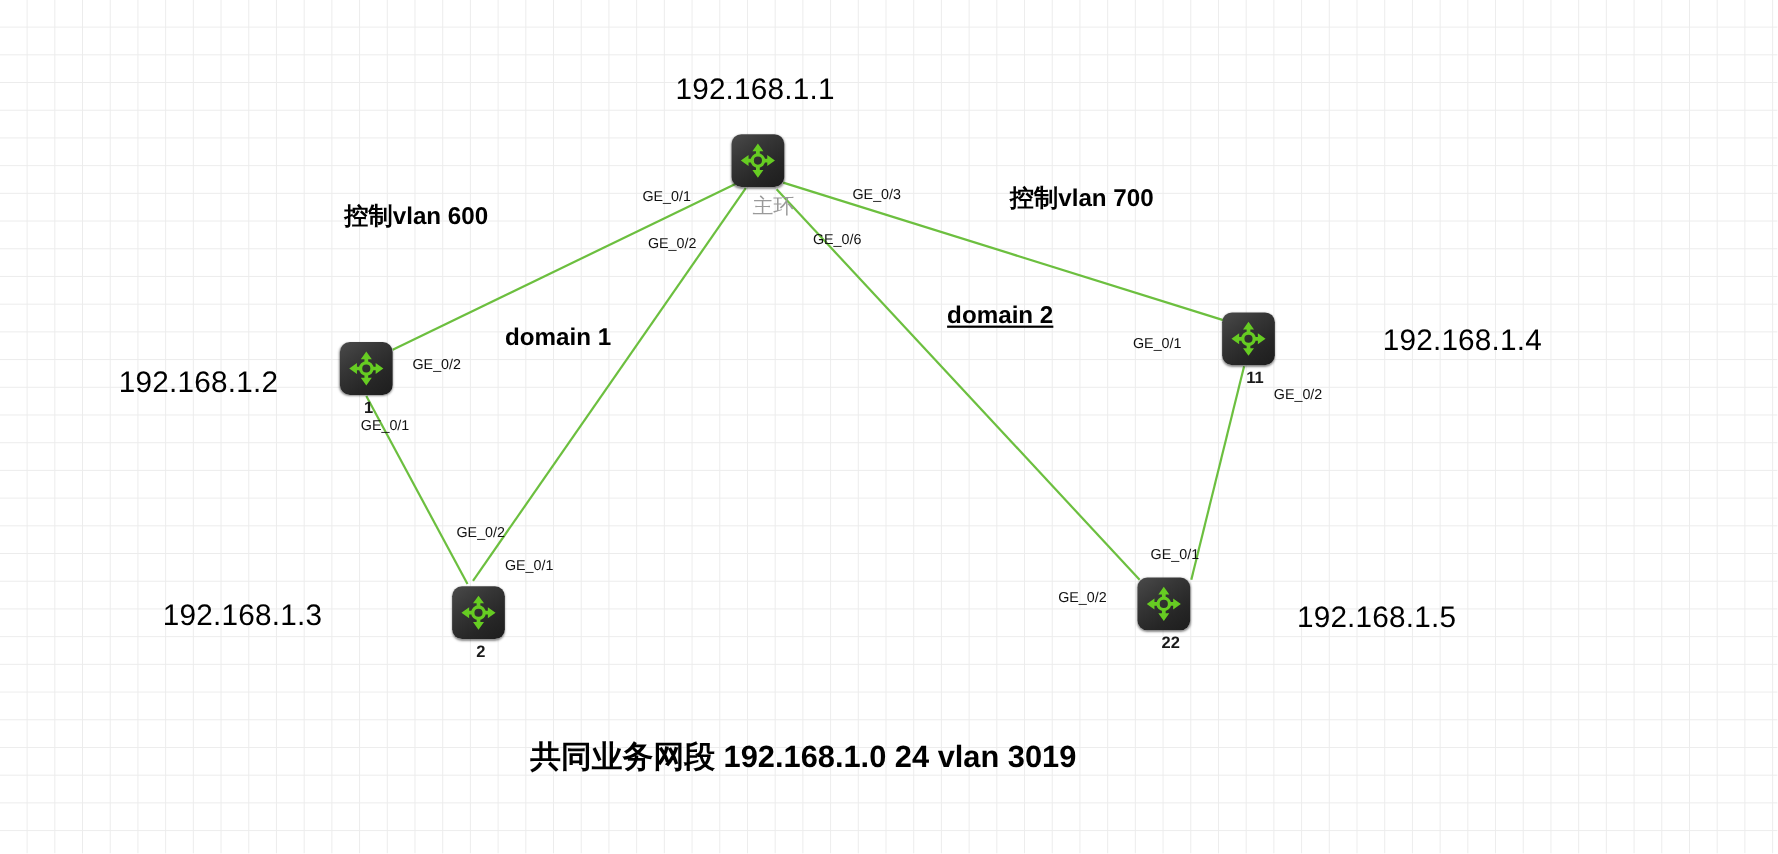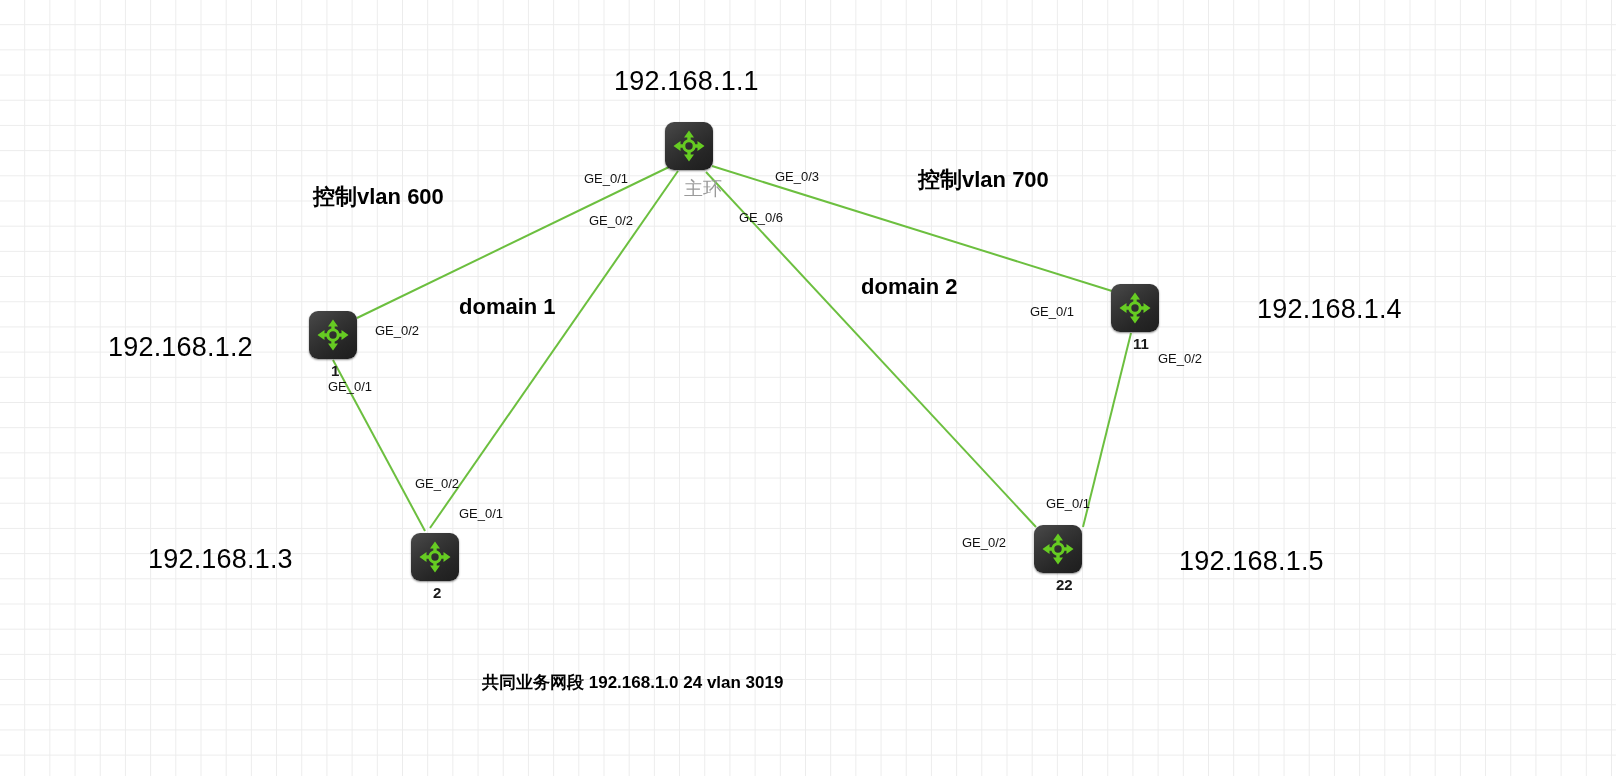--- a/index.html
+++ b/index.html
@@ -68,21 +68,21 @@
     font-weight: bold;
     color: #1a1a1a;
   }
   .ring-label {
     font-size: 19px;
     color: #9a9a9a;
     font-weight: normal;
     margin-left: 14px;
   }
   .caption-label {
-    font-size: 17px;
+    font-size: 28px;
     font-weight: bold;
   }
 </style>
 </head>
 <body>
 
 <div id="canvas">
 
   <svg id="links" viewBox="0 0 1616 776" width="1616" height="776">
       <line x1="669" y1="167" x2="357" y2="318" stroke="#6cbf3f" stroke-width="2"></line>
@@ -147,21 +147,21 @@
     </div>
   <div id="labels-layer">
       <div class="label ip-label" style="left: 614px; top: 68px;">192.168.1.1</div>
       <div class="label ip-label" style="left: 108px; top: 334px;">192.168.1.2</div>
       <div class="label ip-label" style="left: 148px; top: 546px;">192.168.1.3</div>
       <div class="label ip-label" style="left: 1257px; top: 296px;">192.168.1.4</div>
       <div class="label ip-label" style="left: 1179px; top: 548px;">192.168.1.5</div>
       <div class="label vlan-label" style="left: 276px; top: 186px; margin-left: 37px;">控制vlan 600</div>
       <div class="label vlan-label" style="left: 918px; top: 169px;">控制vlan 700</div>
       <div class="label domain-label" style="left: 459px; top: 296px;">domain 1</div>
-      <div class="label domain-label" style="left: 861px; top: 276px;">domain 2</div>
+      <div class="label domain-label" style="left: 861px; top: 276px; text-decoration: underline;">domain 2</div>
       <div class="label port-label" style="left: 584px; top: 172px;">GE_0/1</div>
       <div class="label port-label" style="left: 589px; top: 214px;">GE_0/2</div>
       <div class="label port-label" style="left: 739px; top: 170px; margin-left: 36px;">GE_0/3</div>
       <div class="label port-label" style="left: 739px; top: 211px;">GE_0/6</div>
       <div class="label port-label" style="left: 375px; top: 324px;">GE_0/2</div>
       <div class="label port-label" style="left: 328px; top: 380px;">GE_0/1</div>
       <div class="label port-label" style="left: 415px; top: 477px;">GE_0/2</div>
       <div class="label port-label" style="left: 459px; top: 507px;">GE_0/1</div>
       <div class="label port-label" style="left: 1030px; top: 305px;">GE_0/1</div>
       <div class="label port-label" style="left: 1158px; top: 352px;">GE_0/2</div>

